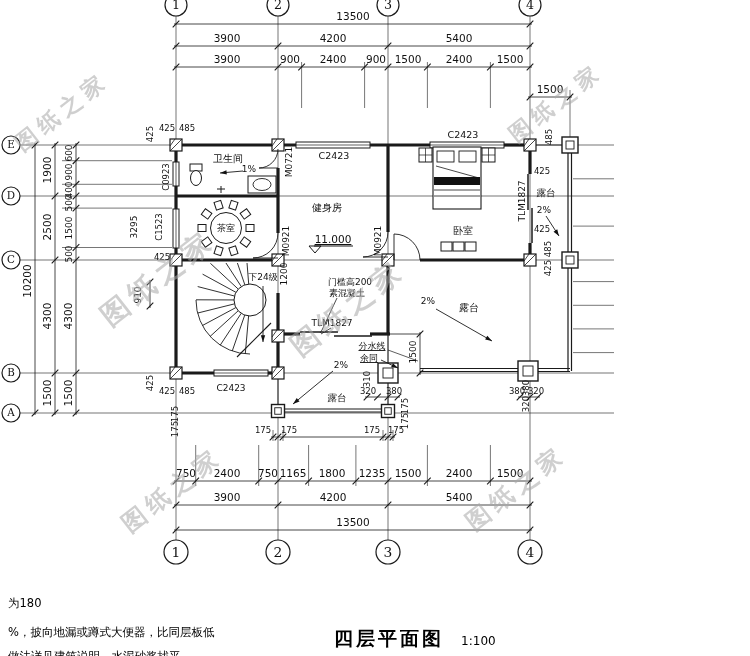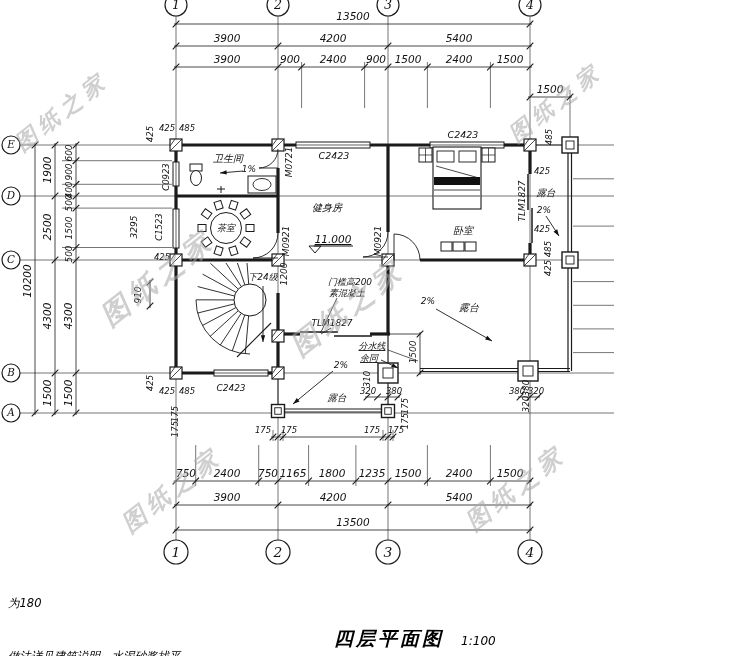--- a/index.html
+++ b/index.html
@@ -1,17 +1,17 @@
 <!DOCTYPE html>
 <html><head>
 <meta charset="utf-8">
 <style>
   html,body{margin:0;padding:0;background:#fff;}
   .stage{position:relative;width:614px;height:656px;background:#fff;overflow:hidden;
-         font-family:"DejaVu Sans","Liberation Sans",sans-serif;font-style:italic;}
+         font-family:"DejaVu Sans","Liberation Sans",sans-serif;}
   svg{position:absolute;left:0;top:0;}
   svg text{fill:#111;}
   .title-block{position:absolute;left:334px;top:626px;white-space:nowrap;}
   .title-main{font-size:19px;font-weight:bold;letter-spacing:3px;color:#000;}
   .title-scale{font-size:12px;margin-left:12px;color:#000;}
   .note{position:absolute;left:8px;color:#000;font-size:11.5px;white-space:nowrap;}
   .note1{top:596px;} .note2{top:625px;} .note3{top:649px;}
   .wm{position:absolute;transform:translate(-50%,-50%) rotate(-38deg);
       color:#a9a9a9;opacity:.55;font-weight:bold;letter-spacing:6px;white-space:nowrap;
       pointer-events:none;}
@@ -491,20 +491,21 @@
         <circle cx="740" cy="413" r="9.5" fill="#fff" stroke="#1a1a1a" stroke-width="1.2"></circle>
         <text x="740" y="416.61" text-anchor="middle" font-size="10.924999999999999" font-family="&quot;DejaVu Serif&quot;,serif">A</text>
       </g>
   </svg>
 
   <div class="title-block">
     <span class="title-main">四层平面图</span>
     <span class="title-scale">1:100</span>
   </div>
   <div class="note note1">为180</div>
+  <div class="note note2">%，披向地漏或蹲式大便器，比同层板低</div>
   <div class="note note3">做法详见建筑说明，水泥砂浆找平</div>
   <div id="wm-holder">
       <div class="wm" style="left: 62px; top: 112px; font-size: 22px;">图纸之家</div>
       <div class="wm" style="left: 556px; top: 103px; font-size: 22px;">图纸之家</div>
       <div class="wm" style="left: 158px; top: 278px; font-size: 28px;">图纸之家</div>
       <div class="wm" style="left: 348px; top: 308px; font-size: 28px;">图纸之家</div>
       <div class="wm" style="left: 172px; top: 490px; font-size: 24px;">图纸之家</div>
       <div class="wm" style="left: 516px; top: 488px; font-size: 24px;">图纸之家</div>
     </div>
 </div>

